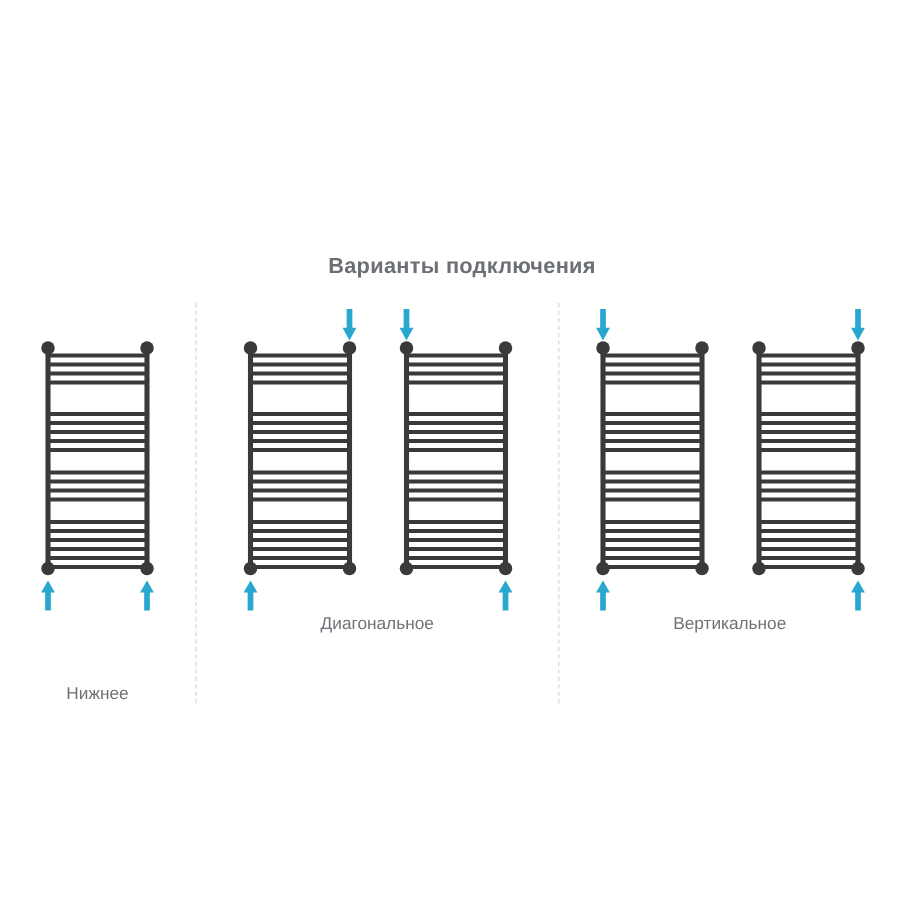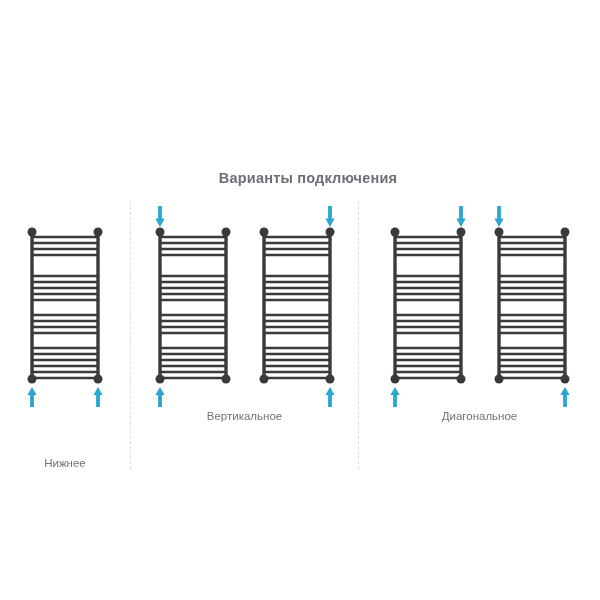--- a/index.html
+++ b/index.html
@@ -73,20 +73,83 @@
             <circle cx="5" cy="30" r="4.5" fill="#3a3a3c"></circle>
             <circle cx="71" cy="30" r="4.5" fill="#3a3a3c"></circle>
             <circle cx="5" cy="177" r="4.5" fill="#3a3a3c"></circle>
             <circle cx="71" cy="177" r="4.5" fill="#3a3a3c"></circle>
             <polygon points="5,185 9.6,193 6.9,193 6.9,205 3.1,205 3.1,193 0.40000000000000036,193" fill="#29a7cf"></polygon>
             <polygon points="71,185 75.6,193 72.9,193 72.9,205 69.1,205 69.1,193 66.4,193" fill="#29a7cf"></polygon>
           </svg>
         </div>
         <div class="glabel">Нижнее</div>
       </div>
+      <div class="group g1 sep">
+        <div class="rads">
+          <svg width="76" height="206" viewBox="0 0 76 206" class="rad-svg">
+            <line x1="5" y1="30" x2="5" y2="177" stroke="#3a3a3c" stroke-width="3.4"></line>
+            <line x1="71" y1="30" x2="71" y2="177" stroke="#3a3a3c" stroke-width="3.4"></line>
+            <line x1="5" y1="35" x2="71" y2="35" stroke="#3a3a3c" stroke-width="2.6"></line>
+            <line x1="5" y1="41" x2="71" y2="41" stroke="#3a3a3c" stroke-width="2.6"></line>
+            <line x1="5" y1="47" x2="71" y2="47" stroke="#3a3a3c" stroke-width="2.6"></line>
+            <line x1="5" y1="53" x2="71" y2="53" stroke="#3a3a3c" stroke-width="2.6"></line>
+            <line x1="5" y1="74" x2="71" y2="74" stroke="#3a3a3c" stroke-width="2.6"></line>
+            <line x1="5" y1="80" x2="71" y2="80" stroke="#3a3a3c" stroke-width="2.6"></line>
+            <line x1="5" y1="86" x2="71" y2="86" stroke="#3a3a3c" stroke-width="2.6"></line>
+            <line x1="5" y1="92" x2="71" y2="92" stroke="#3a3a3c" stroke-width="2.6"></line>
+            <line x1="5" y1="98" x2="71" y2="98" stroke="#3a3a3c" stroke-width="2.6"></line>
+            <line x1="5" y1="113" x2="71" y2="113" stroke="#3a3a3c" stroke-width="2.6"></line>
+            <line x1="5" y1="119" x2="71" y2="119" stroke="#3a3a3c" stroke-width="2.6"></line>
+            <line x1="5" y1="125" x2="71" y2="125" stroke="#3a3a3c" stroke-width="2.6"></line>
+            <line x1="5" y1="131" x2="71" y2="131" stroke="#3a3a3c" stroke-width="2.6"></line>
+            <line x1="5" y1="146" x2="71" y2="146" stroke="#3a3a3c" stroke-width="2.6"></line>
+            <line x1="5" y1="152" x2="71" y2="152" stroke="#3a3a3c" stroke-width="2.6"></line>
+            <line x1="5" y1="158" x2="71" y2="158" stroke="#3a3a3c" stroke-width="2.6"></line>
+            <line x1="5" y1="164" x2="71" y2="164" stroke="#3a3a3c" stroke-width="2.6"></line>
+            <line x1="5" y1="170" x2="71" y2="170" stroke="#3a3a3c" stroke-width="2.6"></line>
+            <line x1="5" y1="176" x2="71" y2="176" stroke="#3a3a3c" stroke-width="2.6"></line>
+            <circle cx="5" cy="30" r="4.5" fill="#3a3a3c"></circle>
+            <circle cx="71" cy="30" r="4.5" fill="#3a3a3c"></circle>
+            <circle cx="5" cy="177" r="4.5" fill="#3a3a3c"></circle>
+            <circle cx="71" cy="177" r="4.5" fill="#3a3a3c"></circle>
+            <polygon points="71,25 75.6,16.5 72.9,16.5 72.9,4 69.1,4 69.1,16.5 66.4,16.5" fill="#29a7cf"></polygon>
+            <polygon points="5,185 9.6,193 6.9,193 6.9,205 3.1,205 3.1,193 0.40000000000000036,193" fill="#29a7cf"></polygon>
+          </svg>
+          <svg width="76" height="206" viewBox="0 0 76 206" class="rad-svg">
+            <line x1="5" y1="30" x2="5" y2="177" stroke="#3a3a3c" stroke-width="3.4"></line>
+            <line x1="71" y1="30" x2="71" y2="177" stroke="#3a3a3c" stroke-width="3.4"></line>
+            <line x1="5" y1="35" x2="71" y2="35" stroke="#3a3a3c" stroke-width="2.6"></line>
+            <line x1="5" y1="41" x2="71" y2="41" stroke="#3a3a3c" stroke-width="2.6"></line>
+            <line x1="5" y1="47" x2="71" y2="47" stroke="#3a3a3c" stroke-width="2.6"></line>
+            <line x1="5" y1="53" x2="71" y2="53" stroke="#3a3a3c" stroke-width="2.6"></line>
+            <line x1="5" y1="74" x2="71" y2="74" stroke="#3a3a3c" stroke-width="2.6"></line>
+            <line x1="5" y1="80" x2="71" y2="80" stroke="#3a3a3c" stroke-width="2.6"></line>
+            <line x1="5" y1="86" x2="71" y2="86" stroke="#3a3a3c" stroke-width="2.6"></line>
+            <line x1="5" y1="92" x2="71" y2="92" stroke="#3a3a3c" stroke-width="2.6"></line>
+            <line x1="5" y1="98" x2="71" y2="98" stroke="#3a3a3c" stroke-width="2.6"></line>
+            <line x1="5" y1="113" x2="71" y2="113" stroke="#3a3a3c" stroke-width="2.6"></line>
+            <line x1="5" y1="119" x2="71" y2="119" stroke="#3a3a3c" stroke-width="2.6"></line>
+            <line x1="5" y1="125" x2="71" y2="125" stroke="#3a3a3c" stroke-width="2.6"></line>
+            <line x1="5" y1="131" x2="71" y2="131" stroke="#3a3a3c" stroke-width="2.6"></line>
+            <line x1="5" y1="146" x2="71" y2="146" stroke="#3a3a3c" stroke-width="2.6"></line>
+            <line x1="5" y1="152" x2="71" y2="152" stroke="#3a3a3c" stroke-width="2.6"></line>
+            <line x1="5" y1="158" x2="71" y2="158" stroke="#3a3a3c" stroke-width="2.6"></line>
+            <line x1="5" y1="164" x2="71" y2="164" stroke="#3a3a3c" stroke-width="2.6"></line>
+            <line x1="5" y1="170" x2="71" y2="170" stroke="#3a3a3c" stroke-width="2.6"></line>
+            <line x1="5" y1="176" x2="71" y2="176" stroke="#3a3a3c" stroke-width="2.6"></line>
+            <circle cx="5" cy="30" r="4.5" fill="#3a3a3c"></circle>
+            <circle cx="71" cy="30" r="4.5" fill="#3a3a3c"></circle>
+            <circle cx="5" cy="177" r="4.5" fill="#3a3a3c"></circle>
+            <circle cx="71" cy="177" r="4.5" fill="#3a3a3c"></circle>
+            <polygon points="5,25 9.6,16.5 6.9,16.5 6.9,4 3.1,4 3.1,16.5 0.40000000000000036,16.5" fill="#29a7cf"></polygon>
+            <polygon points="71,185 75.6,193 72.9,193 72.9,205 69.1,205 69.1,193 66.4,193" fill="#29a7cf"></polygon>
+          </svg>
+        </div>
+        <div class="glabel">Диагональное</div>
+      </div>
       <div class="group g2 sep">
         <div class="rads">
           <svg width="76" height="206" viewBox="0 0 76 206" class="rad-svg">
             <line x1="5" y1="30" x2="5" y2="177" stroke="#3a3a3c" stroke-width="3.4"></line>
             <line x1="71" y1="30" x2="71" y2="177" stroke="#3a3a3c" stroke-width="3.4"></line>
             <line x1="5" y1="35" x2="71" y2="35" stroke="#3a3a3c" stroke-width="2.6"></line>
             <line x1="5" y1="41" x2="71" y2="41" stroke="#3a3a3c" stroke-width="2.6"></line>
             <line x1="5" y1="47" x2="71" y2="47" stroke="#3a3a3c" stroke-width="2.6"></line>
             <line x1="5" y1="53" x2="71" y2="53" stroke="#3a3a3c" stroke-width="2.6"></line>
             <line x1="5" y1="74" x2="71" y2="74" stroke="#3a3a3c" stroke-width="2.6"></line>
@@ -135,78 +198,15 @@
             <line x1="5" y1="176" x2="71" y2="176" stroke="#3a3a3c" stroke-width="2.6"></line>
             <circle cx="5" cy="30" r="4.5" fill="#3a3a3c"></circle>
             <circle cx="71" cy="30" r="4.5" fill="#3a3a3c"></circle>
             <circle cx="5" cy="177" r="4.5" fill="#3a3a3c"></circle>
             <circle cx="71" cy="177" r="4.5" fill="#3a3a3c"></circle>
             <polygon points="71,25 75.6,16.5 72.9,16.5 72.9,4 69.1,4 69.1,16.5 66.4,16.5" fill="#29a7cf"></polygon>
             <polygon points="71,185 75.6,193 72.9,193 72.9,205 69.1,205 69.1,193 66.4,193" fill="#29a7cf"></polygon>
           </svg>
         </div>
         <div class="glabel">Вертикальное</div>
-      </div>
-      <div class="group g1 sep">
-        <div class="rads">
-          <svg width="76" height="206" viewBox="0 0 76 206" class="rad-svg">
-            <line x1="5" y1="30" x2="5" y2="177" stroke="#3a3a3c" stroke-width="3.4"></line>
-            <line x1="71" y1="30" x2="71" y2="177" stroke="#3a3a3c" stroke-width="3.4"></line>
-            <line x1="5" y1="35" x2="71" y2="35" stroke="#3a3a3c" stroke-width="2.6"></line>
-            <line x1="5" y1="41" x2="71" y2="41" stroke="#3a3a3c" stroke-width="2.6"></line>
-            <line x1="5" y1="47" x2="71" y2="47" stroke="#3a3a3c" stroke-width="2.6"></line>
-            <line x1="5" y1="53" x2="71" y2="53" stroke="#3a3a3c" stroke-width="2.6"></line>
-            <line x1="5" y1="74" x2="71" y2="74" stroke="#3a3a3c" stroke-width="2.6"></line>
-            <line x1="5" y1="80" x2="71" y2="80" stroke="#3a3a3c" stroke-width="2.6"></line>
-            <line x1="5" y1="86" x2="71" y2="86" stroke="#3a3a3c" stroke-width="2.6"></line>
-            <line x1="5" y1="92" x2="71" y2="92" stroke="#3a3a3c" stroke-width="2.6"></line>
-            <line x1="5" y1="98" x2="71" y2="98" stroke="#3a3a3c" stroke-width="2.6"></line>
-            <line x1="5" y1="113" x2="71" y2="113" stroke="#3a3a3c" stroke-width="2.6"></line>
-            <line x1="5" y1="119" x2="71" y2="119" stroke="#3a3a3c" stroke-width="2.6"></line>
-            <line x1="5" y1="125" x2="71" y2="125" stroke="#3a3a3c" stroke-width="2.6"></line>
-            <line x1="5" y1="131" x2="71" y2="131" stroke="#3a3a3c" stroke-width="2.6"></line>
-            <line x1="5" y1="146" x2="71" y2="146" stroke="#3a3a3c" stroke-width="2.6"></line>
-            <line x1="5" y1="152" x2="71" y2="152" stroke="#3a3a3c" stroke-width="2.6"></line>
-            <line x1="5" y1="158" x2="71" y2="158" stroke="#3a3a3c" stroke-width="2.6"></line>
-            <line x1="5" y1="164" x2="71" y2="164" stroke="#3a3a3c" stroke-width="2.6"></line>
-            <line x1="5" y1="170" x2="71" y2="170" stroke="#3a3a3c" stroke-width="2.6"></line>
-            <line x1="5" y1="176" x2="71" y2="176" stroke="#3a3a3c" stroke-width="2.6"></line>
-            <circle cx="5" cy="30" r="4.5" fill="#3a3a3c"></circle>
-            <circle cx="71" cy="30" r="4.5" fill="#3a3a3c"></circle>
-            <circle cx="5" cy="177" r="4.5" fill="#3a3a3c"></circle>
-            <circle cx="71" cy="177" r="4.5" fill="#3a3a3c"></circle>
-            <polygon points="71,25 75.6,16.5 72.9,16.5 72.9,4 69.1,4 69.1,16.5 66.4,16.5" fill="#29a7cf"></polygon>
-            <polygon points="5,185 9.6,193 6.9,193 6.9,205 3.1,205 3.1,193 0.40000000000000036,193" fill="#29a7cf"></polygon>
-          </svg>
-          <svg width="76" height="206" viewBox="0 0 76 206" class="rad-svg">
-            <line x1="5" y1="30" x2="5" y2="177" stroke="#3a3a3c" stroke-width="3.4"></line>
-            <line x1="71" y1="30" x2="71" y2="177" stroke="#3a3a3c" stroke-width="3.4"></line>
-            <line x1="5" y1="35" x2="71" y2="35" stroke="#3a3a3c" stroke-width="2.6"></line>
-            <line x1="5" y1="41" x2="71" y2="41" stroke="#3a3a3c" stroke-width="2.6"></line>
-            <line x1="5" y1="47" x2="71" y2="47" stroke="#3a3a3c" stroke-width="2.6"></line>
-            <line x1="5" y1="53" x2="71" y2="53" stroke="#3a3a3c" stroke-width="2.6"></line>
-            <line x1="5" y1="74" x2="71" y2="74" stroke="#3a3a3c" stroke-width="2.6"></line>
-            <line x1="5" y1="80" x2="71" y2="80" stroke="#3a3a3c" stroke-width="2.6"></line>
-            <line x1="5" y1="86" x2="71" y2="86" stroke="#3a3a3c" stroke-width="2.6"></line>
-            <line x1="5" y1="92" x2="71" y2="92" stroke="#3a3a3c" stroke-width="2.6"></line>
-            <line x1="5" y1="98" x2="71" y2="98" stroke="#3a3a3c" stroke-width="2.6"></line>
-            <line x1="5" y1="113" x2="71" y2="113" stroke="#3a3a3c" stroke-width="2.6"></line>
-            <line x1="5" y1="119" x2="71" y2="119" stroke="#3a3a3c" stroke-width="2.6"></line>
-            <line x1="5" y1="125" x2="71" y2="125" stroke="#3a3a3c" stroke-width="2.6"></line>
-            <line x1="5" y1="131" x2="71" y2="131" stroke="#3a3a3c" stroke-width="2.6"></line>
-            <line x1="5" y1="146" x2="71" y2="146" stroke="#3a3a3c" stroke-width="2.6"></line>
-            <line x1="5" y1="152" x2="71" y2="152" stroke="#3a3a3c" stroke-width="2.6"></line>
-            <line x1="5" y1="158" x2="71" y2="158" stroke="#3a3a3c" stroke-width="2.6"></line>
-            <line x1="5" y1="164" x2="71" y2="164" stroke="#3a3a3c" stroke-width="2.6"></line>
-            <line x1="5" y1="170" x2="71" y2="170" stroke="#3a3a3c" stroke-width="2.6"></line>
-            <line x1="5" y1="176" x2="71" y2="176" stroke="#3a3a3c" stroke-width="2.6"></line>
-            <circle cx="5" cy="30" r="4.5" fill="#3a3a3c"></circle>
-            <circle cx="71" cy="30" r="4.5" fill="#3a3a3c"></circle>
-            <circle cx="5" cy="177" r="4.5" fill="#3a3a3c"></circle>
-            <circle cx="71" cy="177" r="4.5" fill="#3a3a3c"></circle>
-            <polygon points="5,25 9.6,16.5 6.9,16.5 6.9,4 3.1,4 3.1,16.5 0.40000000000000036,16.5" fill="#29a7cf"></polygon>
-            <polygon points="71,185 75.6,193 72.9,193 72.9,205 69.1,205 69.1,193 66.4,193" fill="#29a7cf"></polygon>
-          </svg>
-        </div>
-        <div class="glabel">Диагональное</div>
       </div>
     </div>
 </div>
 
 </body></html>

